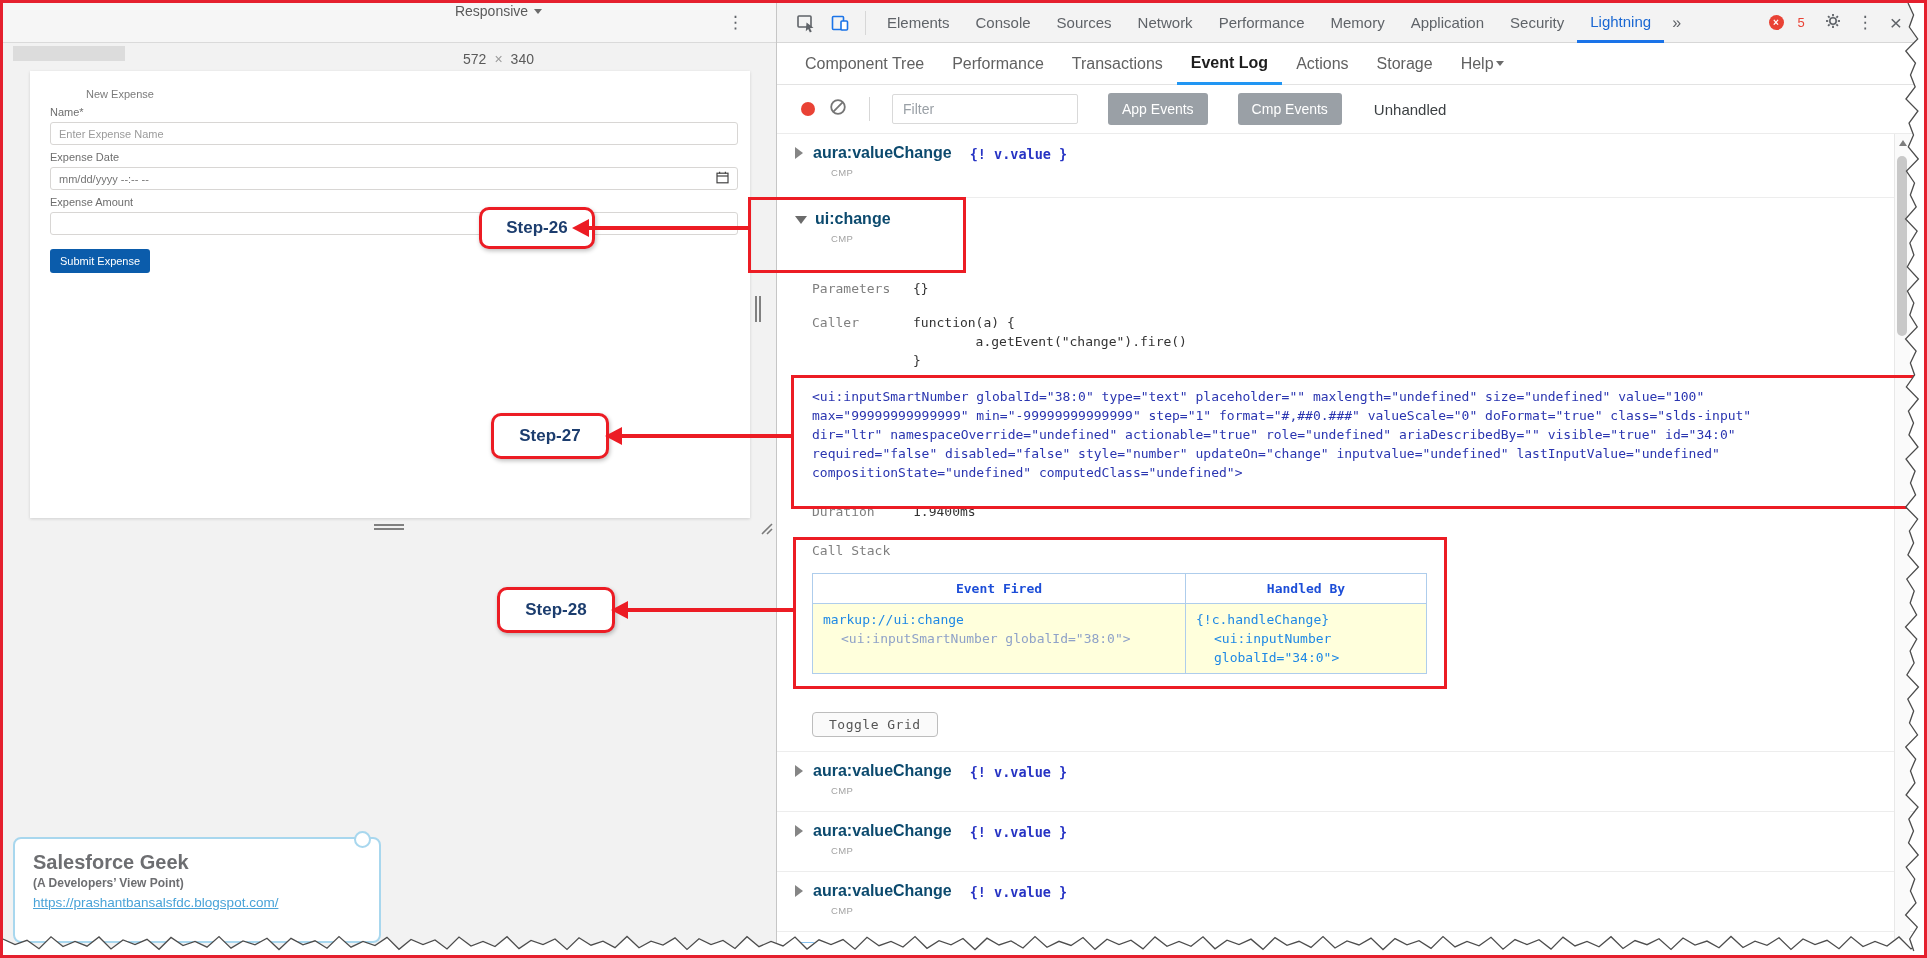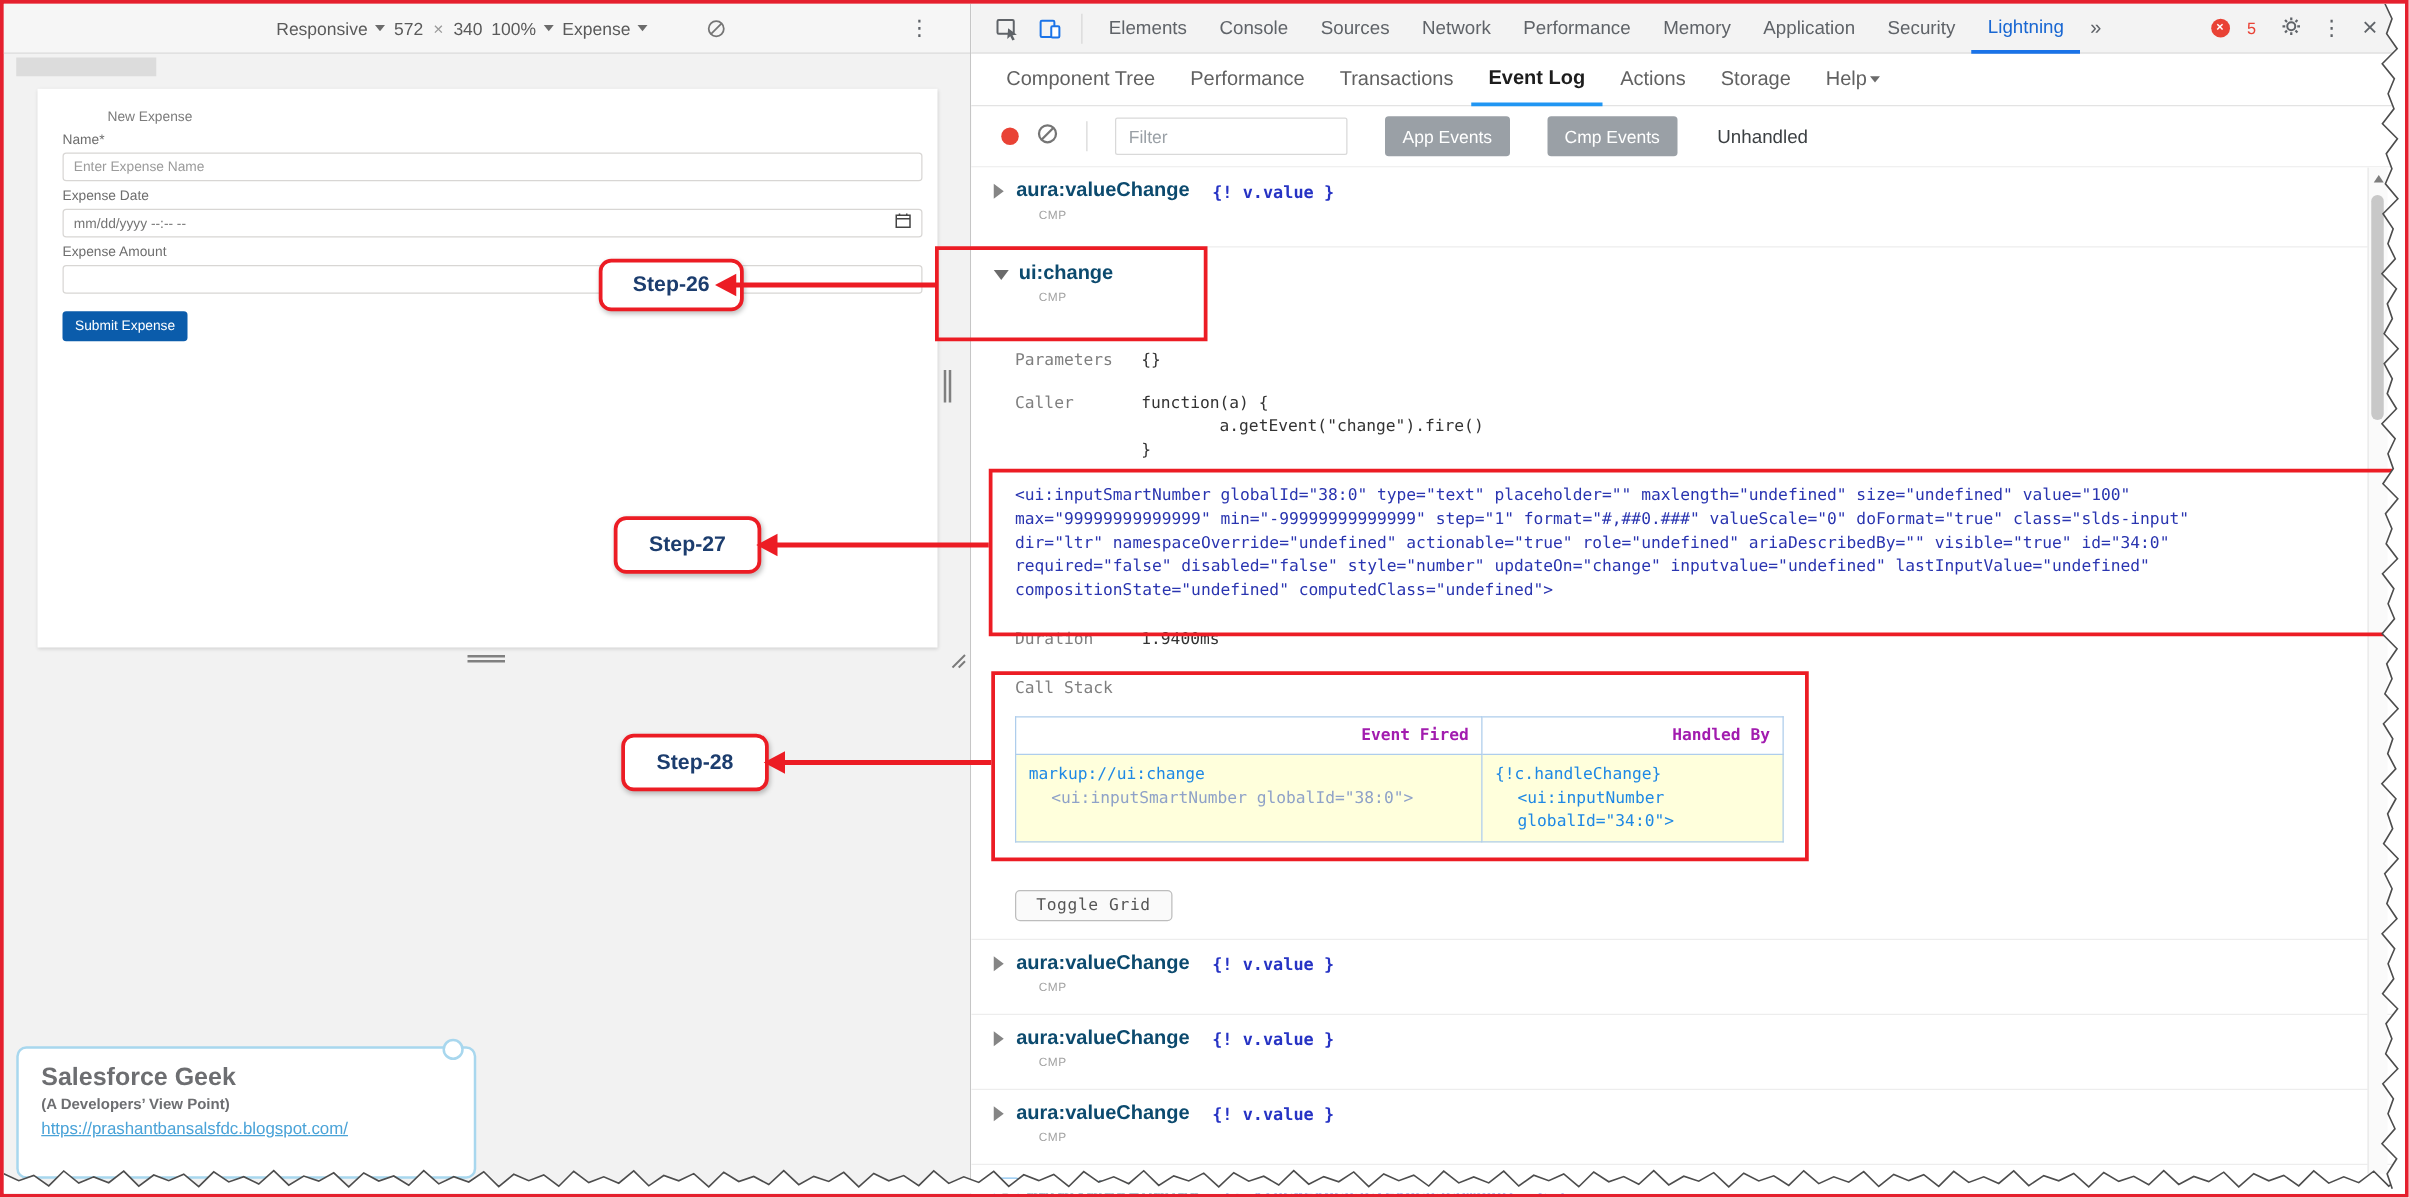--- a/index.html
+++ b/index.html
@@ -1,20 +1,20 @@
 <!DOCTYPE html>
 <html><head>
 <meta charset="utf-8">
 <style>
   html,body{margin:0;padding:0;background:#fff;}
   .screen{position:relative;width:1927px;height:958px;box-sizing:border-box;border:3px solid #e5202e;background:#fff;overflow:hidden;font-family:"Liberation Sans",sans-serif;}
 
   
   .left-pane{position:absolute;left:0;top:0;width:773px;height:100%;background:#f2f2f2;border-right:1px solid #c6c6c6;}
-  .device-toolbar{position:relative;height:40px;background:#f6f6f6;border-bottom:1px solid #dadada;display:flex;align-items:center;gap:7px;padding-left:218px;font-size:14px;color:#5a5a5a;box-sizing:border-box;}
+  .device-toolbar{position:relative;height:40px;background:#f6f6f6;border-bottom:1px solid #dadada;display:flex;align-items:center;gap:32px;padding-left:218px;font-size:14px;color:#5a5a5a;box-sizing:border-box;flex-direction:column;}
   .dt-item{display:flex;align-items:center;gap:6px;cursor:default;}
   .caret{width:0;height:0;border-left:4px solid transparent;border-right:4px solid transparent;border-top:5px solid #6b6b6b;display:inline-block;}
   .dims{display:flex;align-items:center;gap:8px;}
   .dim-x{color:#9a9a9a;}
   .dt-right{position:absolute;right:26px;top:0;height:100%;display:flex;align-items:center;gap:0;}
   .kebab{font-size:17px;color:#5f6368;padding:0 6px;}
   .dt-block{margin-left:40px;display:flex;align-items:center;}
 
   .viewport-area{position:relative;height:calc(100% - 40px);}
   .top-strip{position:absolute;left:10px;top:3px;width:112px;height:15px;background:#dcdcdc;}
@@ -78,21 +78,21 @@
   .d-row{display:flex;}
   .d-label{flex:0 0 101px;color:#7f7f7f;}
   .d-val{color:#333;}
   .pre{margin:0;font-family:inherit;font-size:inherit;line-height:19px;white-space:pre;color:#333;}
   .src{width:990px;white-space:pre-wrap;word-break:break-word;color:#2a35b0;}
   .mt-caller{margin-top:15px;}
   .mt-source{margin-top:17px;}
   .mt-dur{margin-top:20px;}
   .mt-cs{margin-top:20px;}
   .cs-table{border-collapse:collapse;margin-top:13px;font-size:13px;font-family:"DejaVu Sans Mono",monospace;}
-  .cs-table th{font-weight:bold;text-align:right;padding:5px 10px;border:1px solid #aecdec;background:#fff;color:#a21caf;}
+  .cs-table th{font-weight:bold;text-align:center;padding:5px 10px;border:1px solid #aecdec;background:#fff;color:#1d4ed8;}
   .cs-table th.c1{width:352px;}
   .cs-table th.c2{width:220px;}
   .cs-table td{border:1px solid #aecdec;background:#ffffdc;padding:6px 10px;vertical-align:top;}
   .cs-main{color:#1e88e5;display:block;}
   .cs-sub{display:block;padding-left:18px;color:#8fa2c8;}
   .cs-sub.blue{color:#1e88e5;}
   .toggle-grid{margin-top:38px;display:inline-block;padding:4px 16px;border:1px solid #bdbdbd;border-radius:4px;background:#fafafa;color:#555;font-size:13px;font-family:"DejaVu Sans Mono",monospace;letter-spacing:.5px;}
 
   
   .scrollbar{position:absolute;right:14px;top:131px;bottom:16px;width:15px;background:#fafafa;border-left:1px solid #e8e8e8;z-index:5;}

